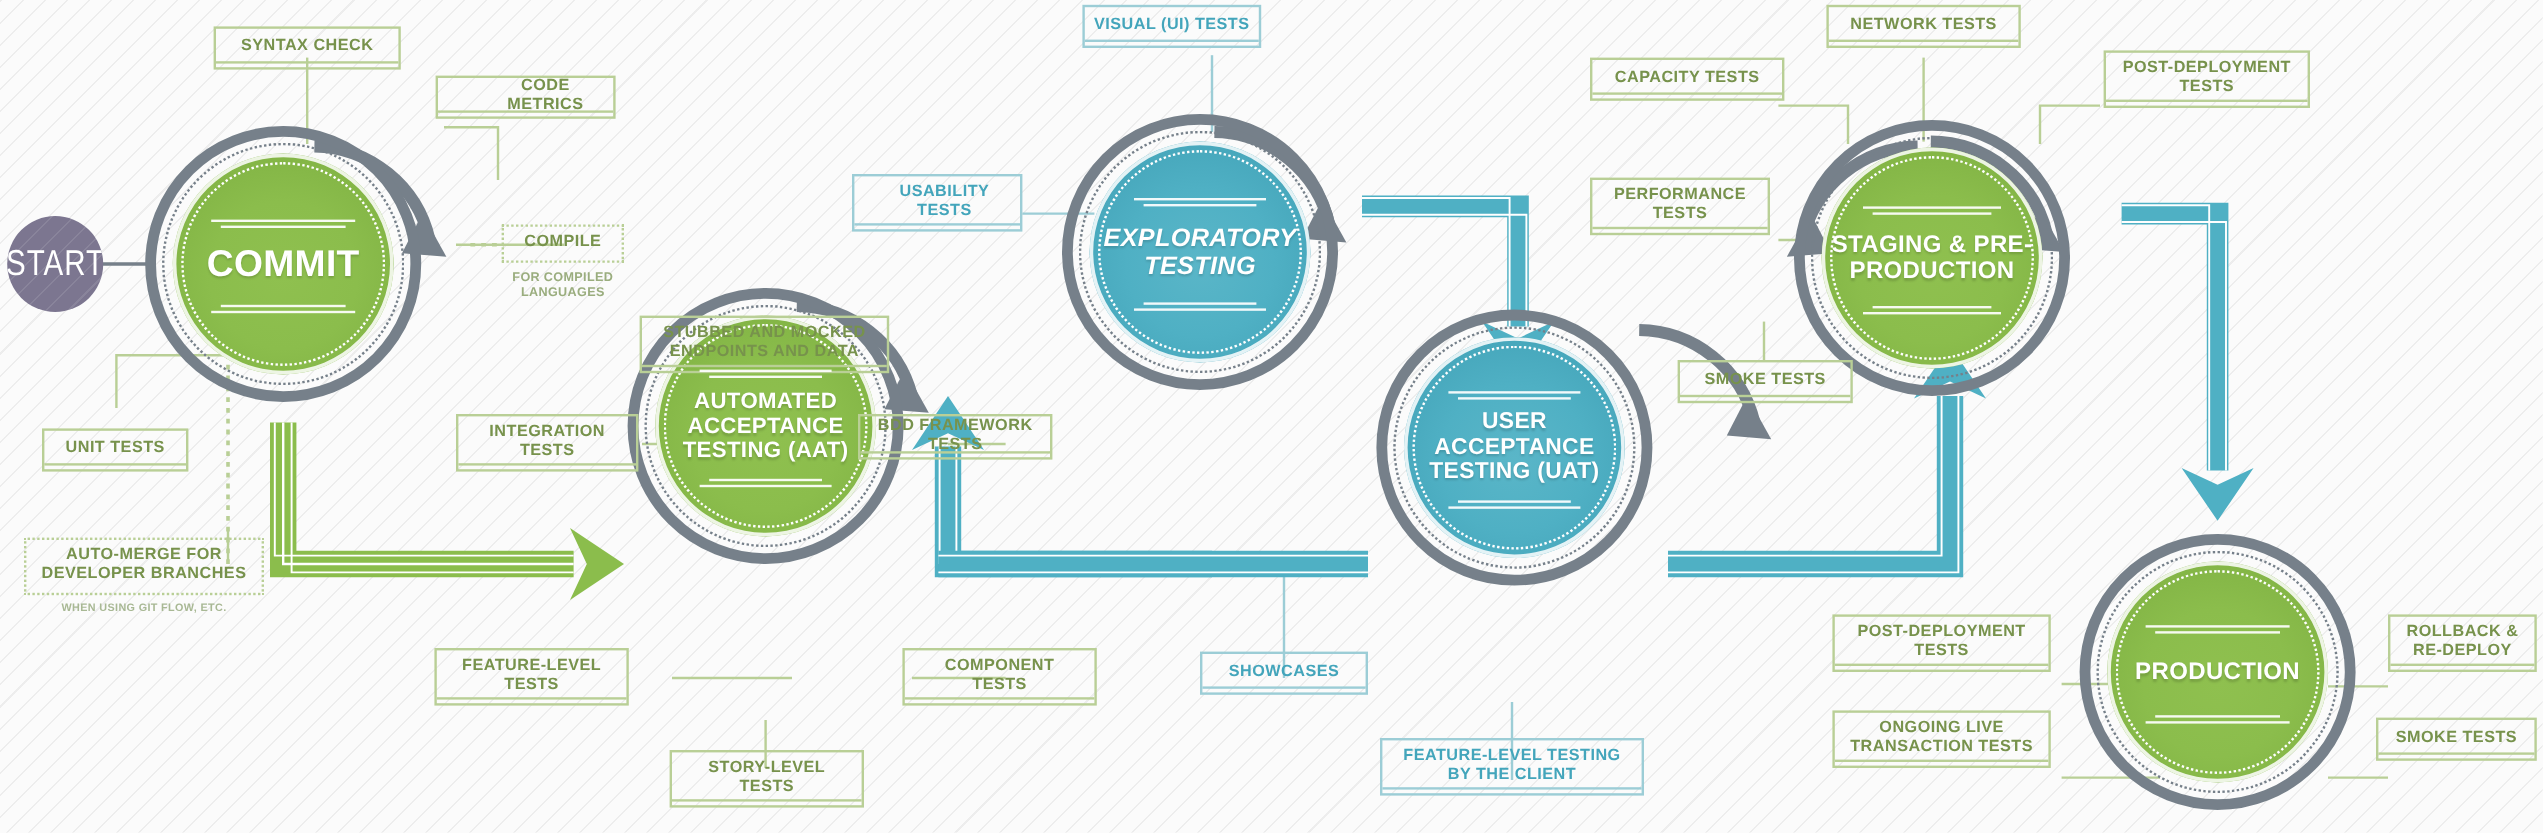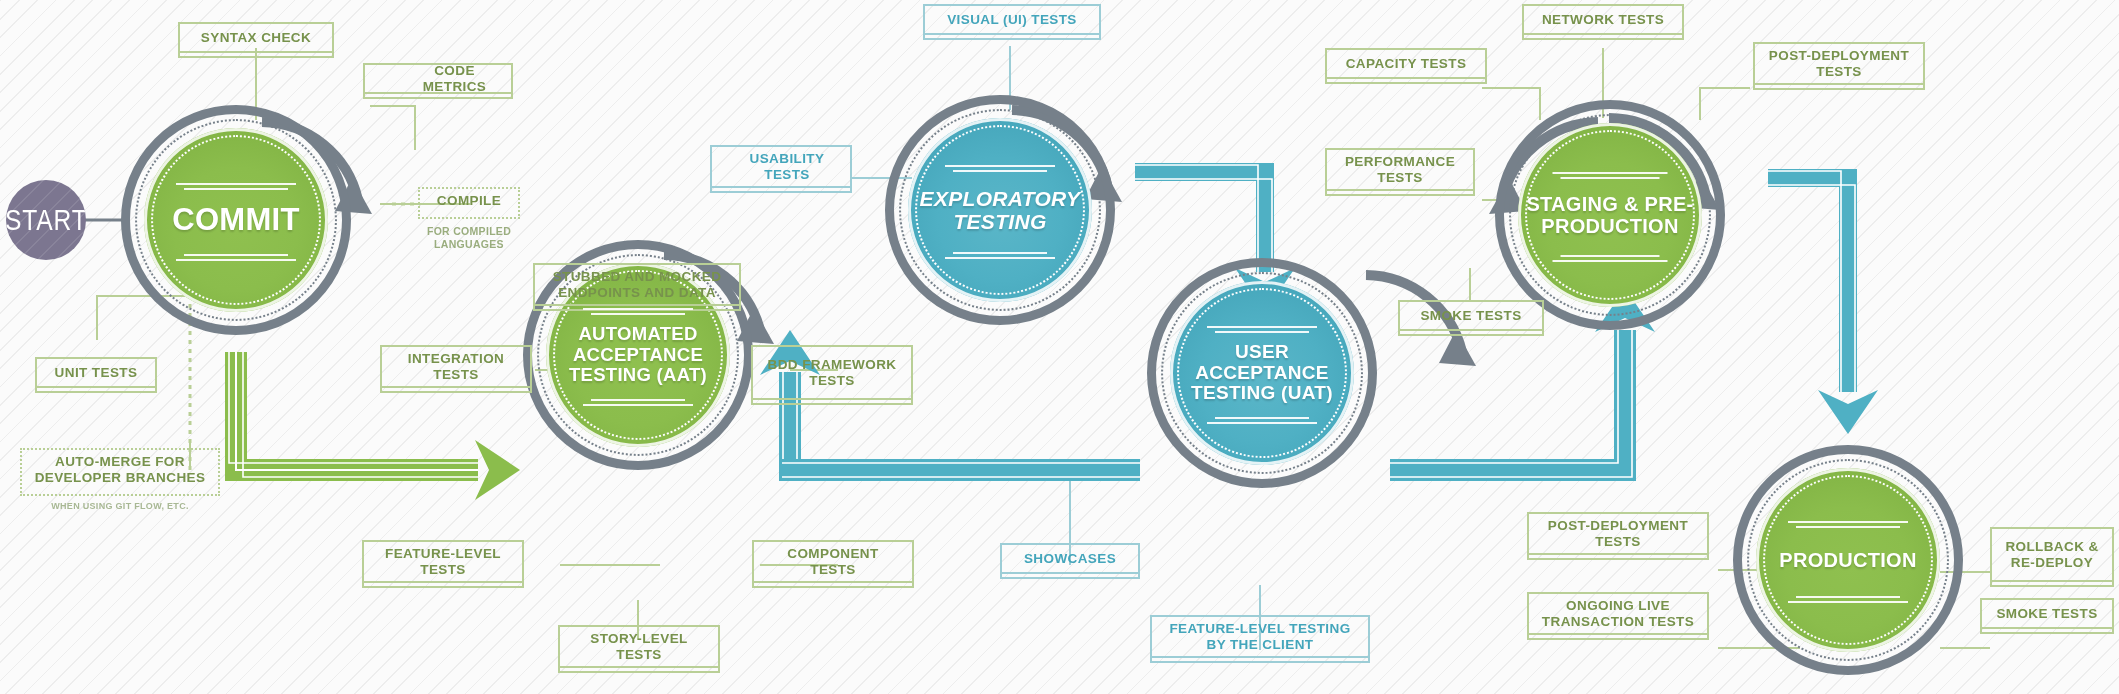--- a/index.html
+++ b/index.html
@@ -333,33 +333,33 @@
 DEVELOPER BRANCHES</div>
 
   <div class="subnote tiny" style="left:20px;top:501px;width:200px;">WHEN USING GIT FLOW, ETC.</div>
 
   <div class="lbl" style="left:533px;top:263px;width:208px;height:48px;white-space:pre-line;">STUBBED AND MOCKED
 ENDPOINTS AND DATA</div>
 
   <div class="lbl" style="left:380px;top:345px;width:152px;height:48px;white-space:pre-line;">INTEGRATION
 TESTS</div>
 
-  <div class="lbl" style="left:751px;top:345px;width:162px;height:60px;white-space:pre-line;">BDD FRAMEWORK
+  <div class="lbl" style="left:715px;top:345px;width:162px;height:38px;white-space:pre-line;">BDD FRAMEWORK
 TESTS</div>
 
   <div class="lbl" style="left:362px;top:540px;width:162px;height:48px;white-space:pre-line;">FEATURE-LEVEL
 TESTS</div>
 
   <div class="lbl" style="left:752px;top:540px;width:162px;height:48px;white-space:pre-line;">COMPONENT
 TESTS</div>
 
   <div class="lbl" style="left:558px;top:625px;width:162px;height:48px;white-space:pre-line;">STORY-LEVEL
 TESTS</div>
 
-  <div class="lbl blue" style="left:923px;top:4px;width:178px;height:36px;">VISUAL (UI) TESTS</div>
+  <div class="lbl blue" style="left:902px;top:4px;width:149px;height:36px;">VISUAL (UI) TESTS</div>
 
   <div class="lbl blue" style="left:710px;top:145px;width:142px;height:48px;white-space:pre-line;padding-left:18px;">USABILITY
 TESTS</div>
 
   <div class="lbl blue" style="left:1000px;top:543px;width:140px;height:36px;">SHOWCASES</div>
 
   <div class="lbl blue" style="left:1150px;top:615px;width:220px;height:48px;white-space:pre-line;">FEATURE-LEVEL TESTING
 BY THE CLIENT</div>
 
   <div class="lbl" style="left:1522px;top:4px;width:162px;height:36px;">NETWORK TESTS</div>
@@ -373,18 +373,18 @@
 TESTS</div>
 
   <div class="lbl" style="left:1398px;top:300px;width:146px;height:36px;">SMOKE TESTS</div>
 
   <div class="lbl" style="left:1527px;top:512px;width:182px;height:48px;white-space:pre-line;">POST-DEPLOYMENT
 TESTS</div>
 
   <div class="lbl" style="left:1527px;top:592px;width:182px;height:48px;white-space:pre-line;">ONGOING LIVE
 TRANSACTION TESTS</div>
 
-  <div class="lbl" style="left:1990px;top:527px;width:124px;height:60px;white-space:pre-line;">ROLLBACK &amp;
+  <div class="lbl" style="left:1990px;top:512px;width:124px;height:48px;white-space:pre-line;">ROLLBACK &amp;
 RE-DEPLOY</div>
 
   <div class="lbl" style="left:1980px;top:598px;width:134px;height:36px;">SMOKE TESTS</div>
 
 </div>
 
 </body></html>

